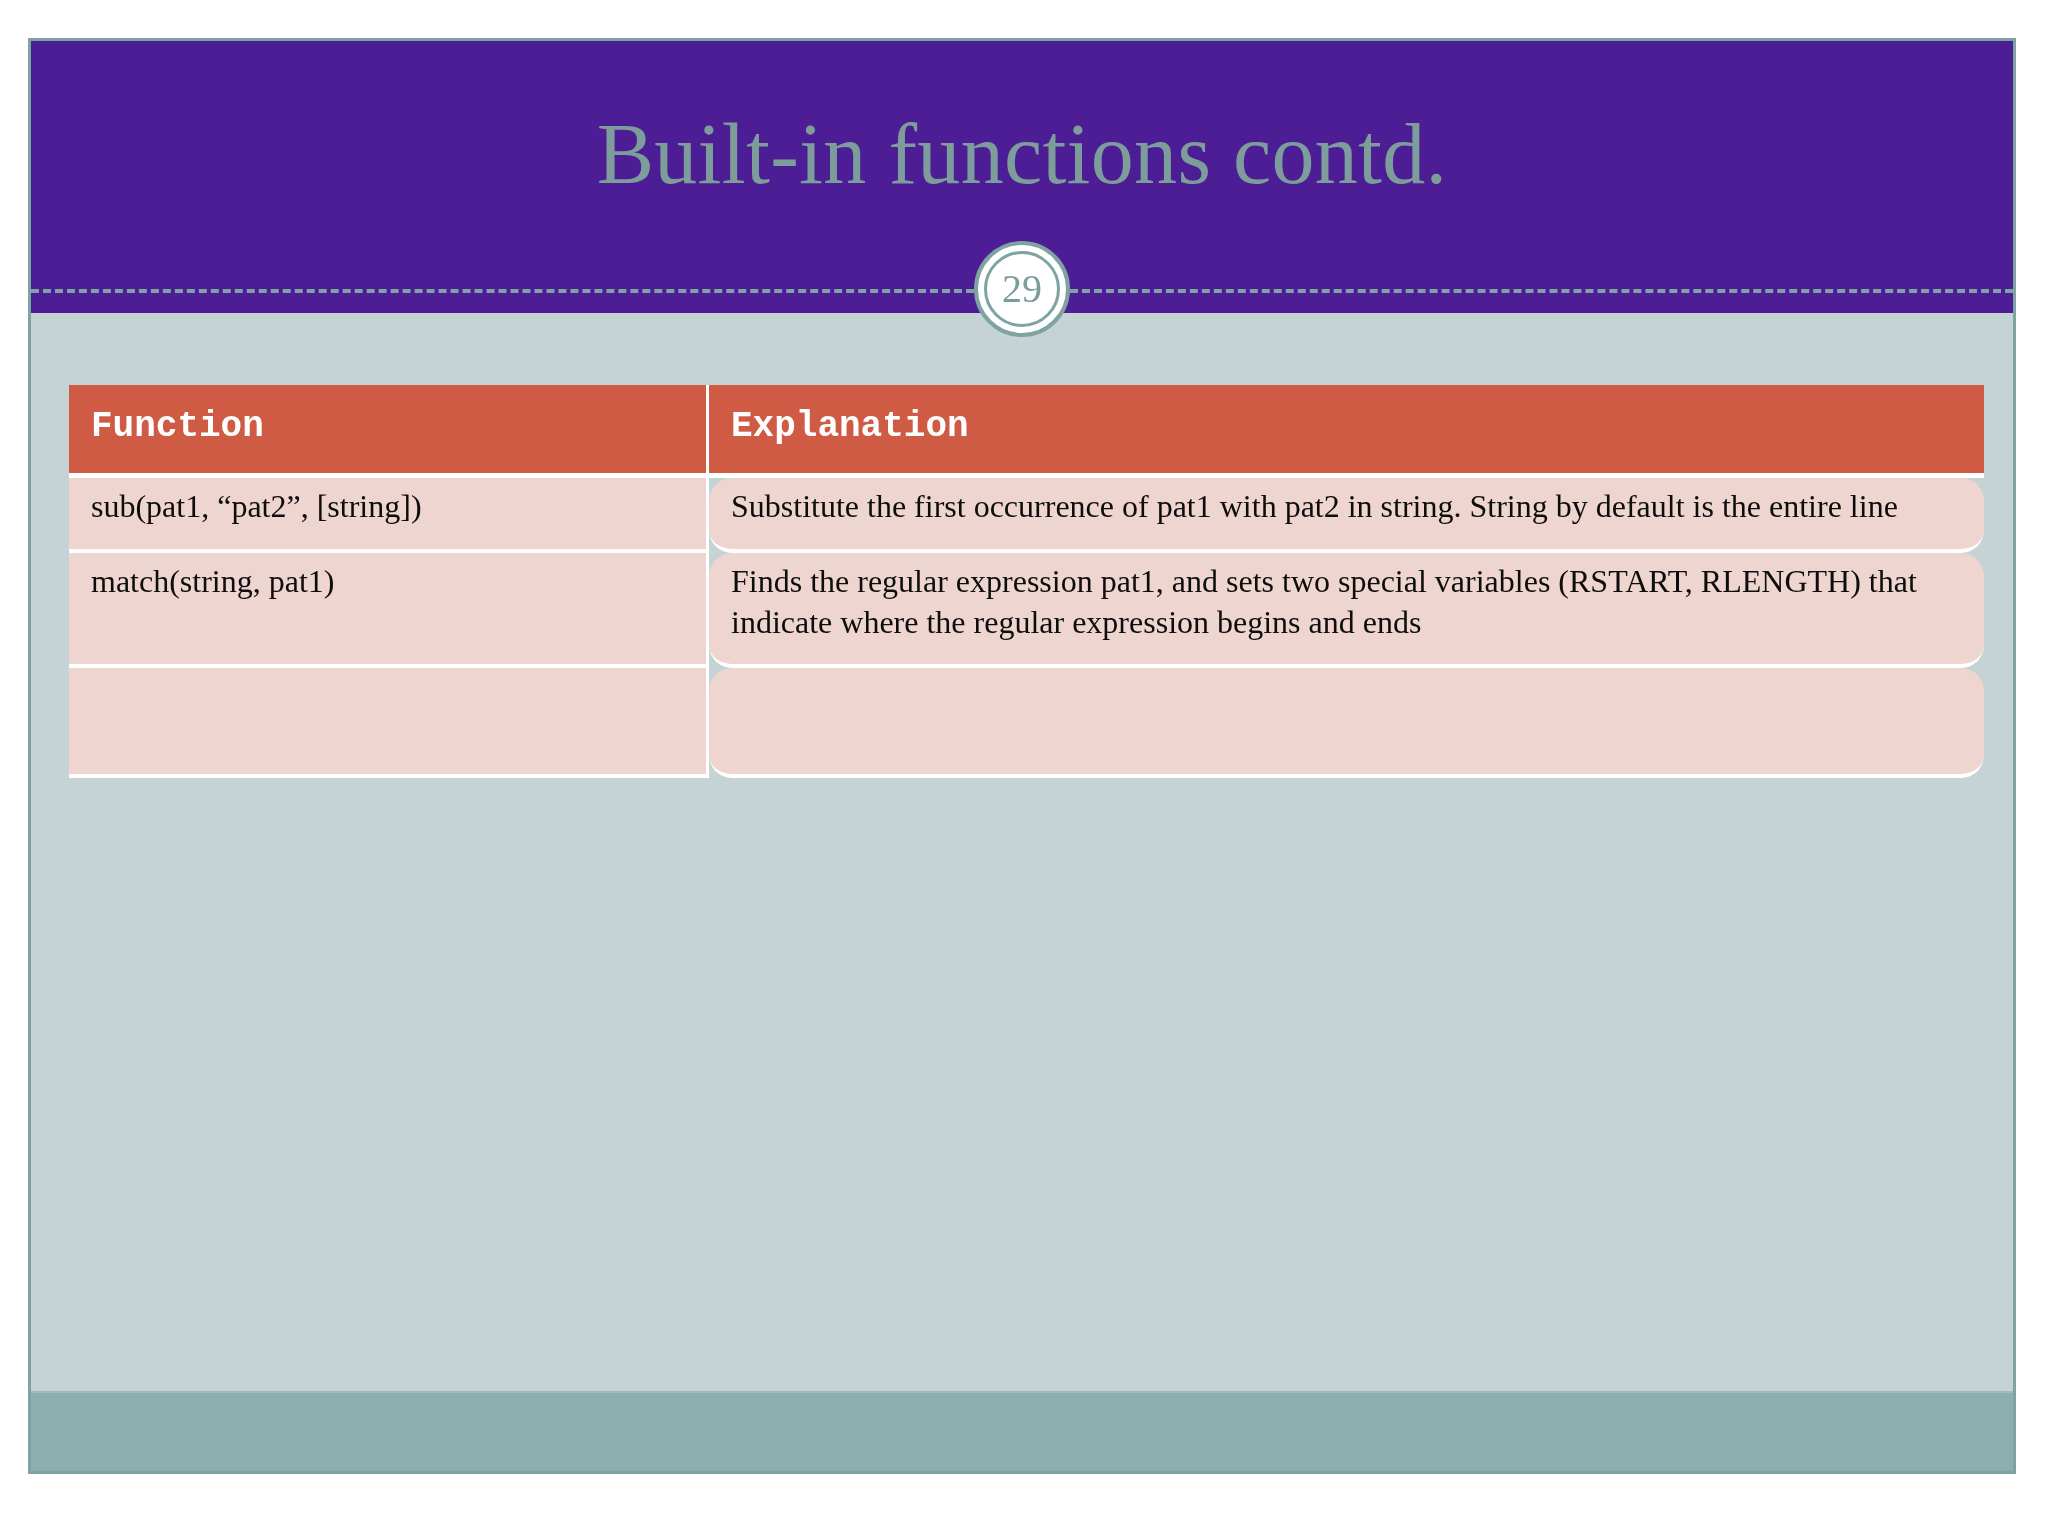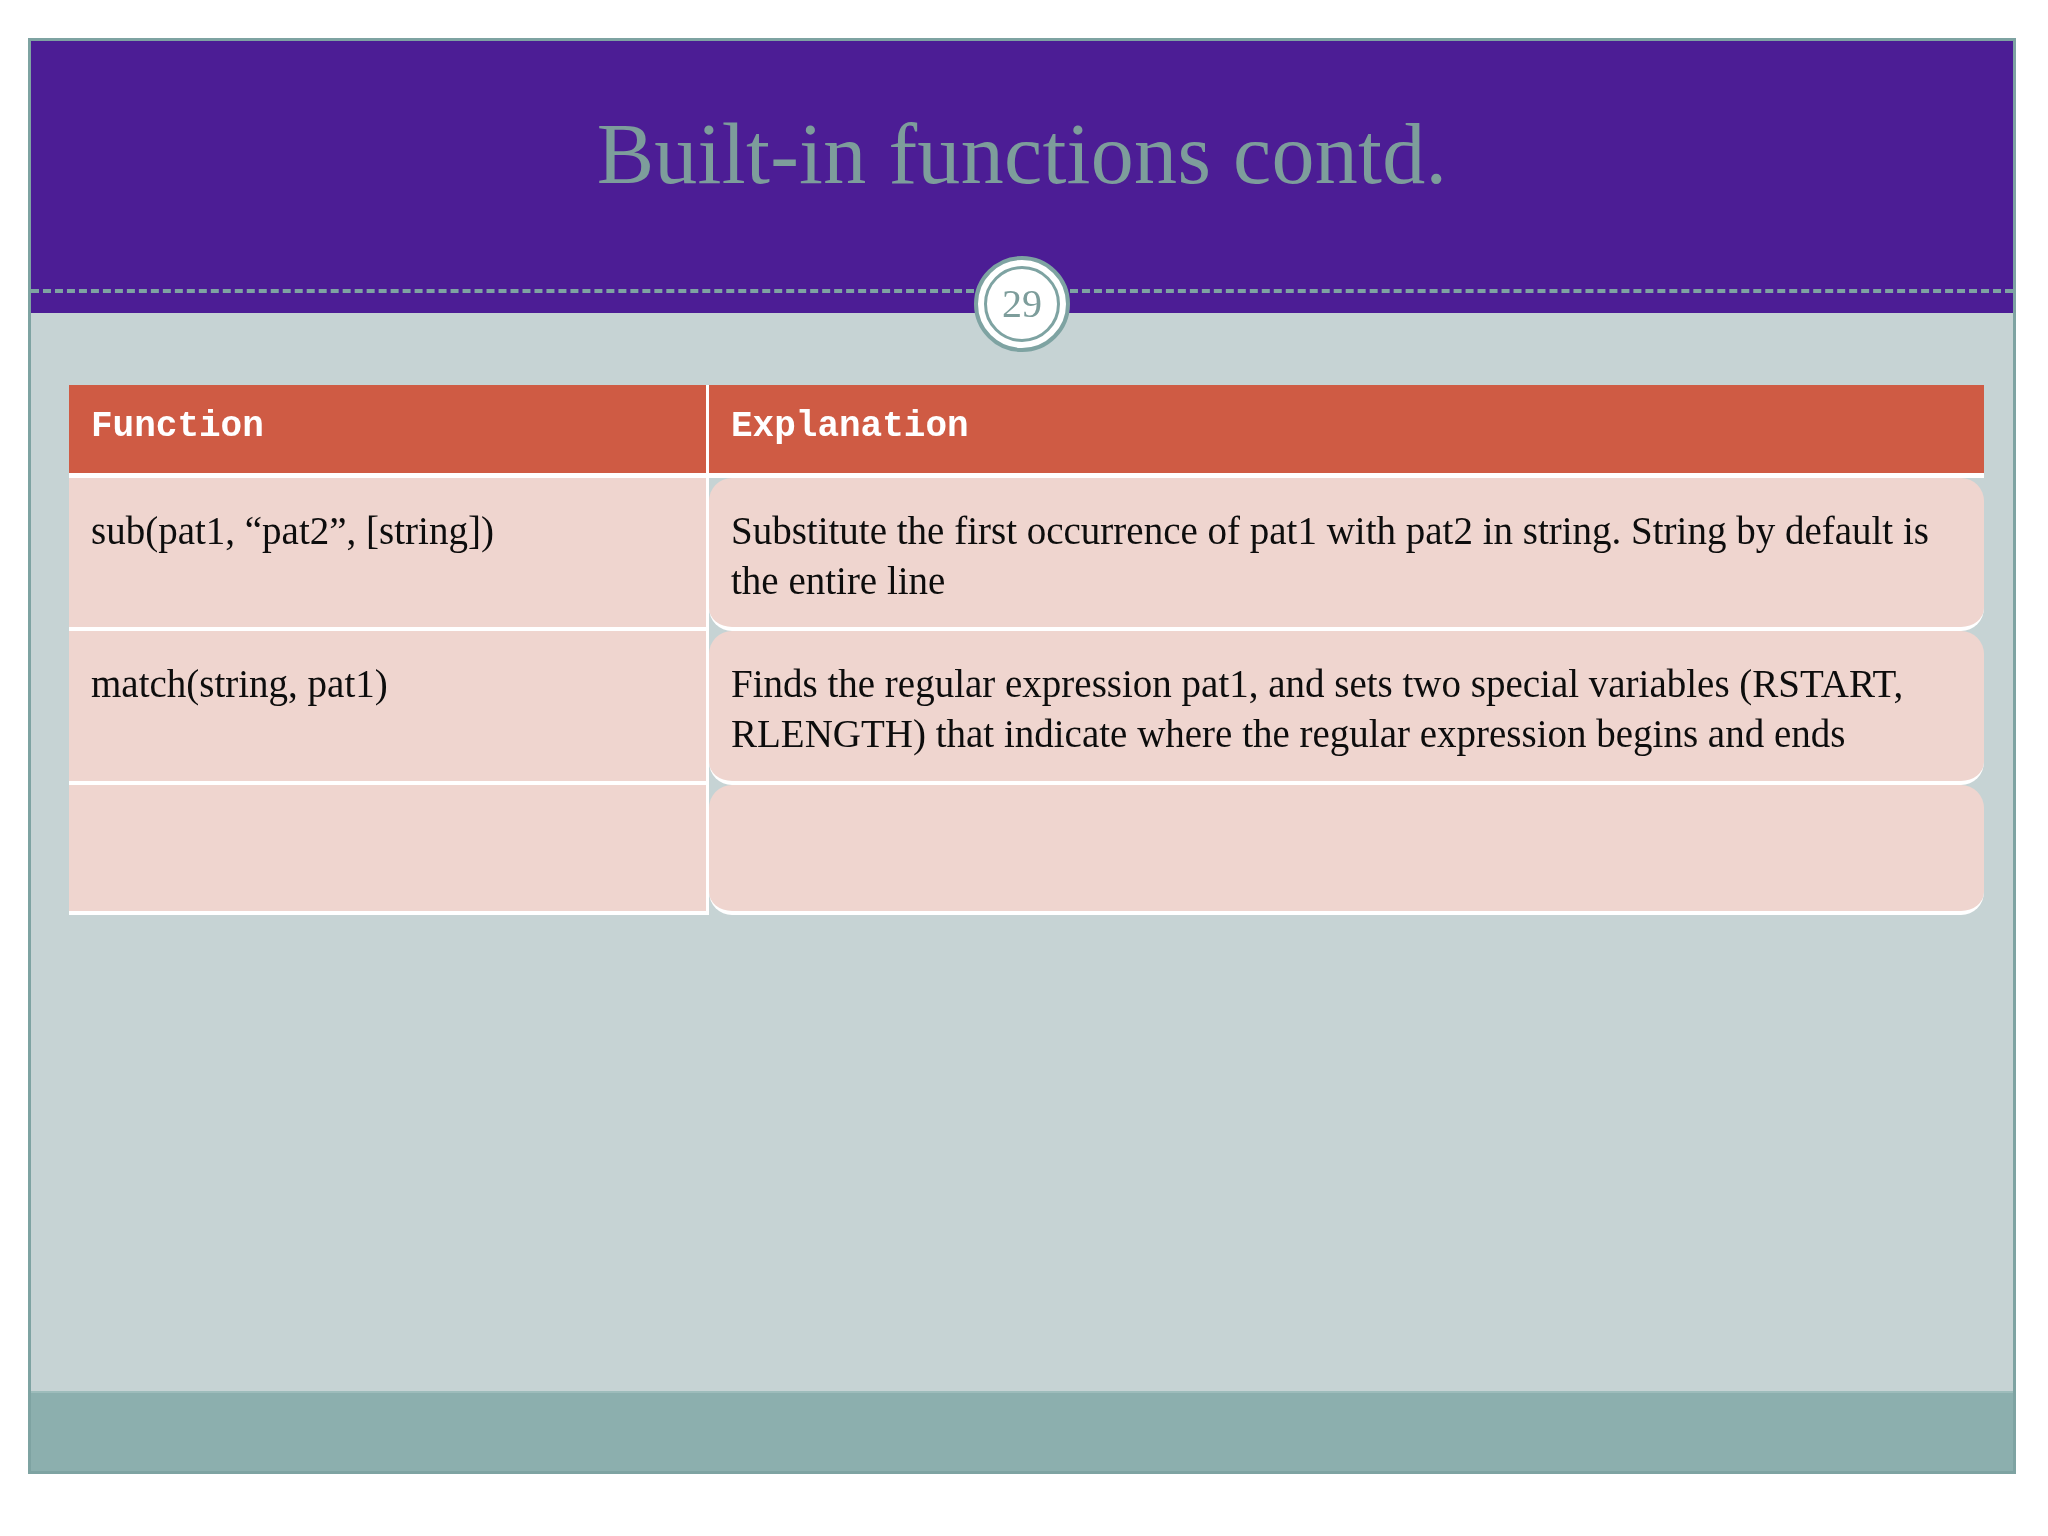--- a/index.html
+++ b/index.html
@@ -63,21 +63,21 @@
     top: 0;
     height: 0;
     border-top: 4px dashed #7ea3a2;
   }
   .divider-line.left  { left: 0px;  width: 955px; }
   .divider-line.right { right: 0px; width: 955px; }
 
   .page-badge {
     position: absolute;
     left: 50%;
-    top: 215px;
+    top: 200px;
     transform: translateX(-50%);
     width: 88px;
     height: 88px;
     border-radius: 50%;
     border: 4px solid #7ea3a2;
     background: #ffffff;
     display: flex;
     align-items: center;
     justify-content: center;
     z-index: 6;
@@ -141,24 +141,24 @@
     padding: 22px 22px 26px 22px;
     border-right: 3px solid #ffffff;
     border-bottom: 5px solid #ffffff;
     vertical-align: middle;
     line-height: 1.1;
     font-family: Liberation Mono, monospace;
   }
   .fn-table th:last-child { border-right: none; }
 
   .fn-table td {
-    font-size: 39px;
+    font-size: 32px;
     line-height: 1.28;
     color: #0d0d0d;
-    padding: 28px 22px 22px 22px;
+    padding: 8px 22px 22px 22px;
     vertical-align: top;
     border-right: 3px solid #ffffff;
     border-bottom: 4px solid #ffffff;
   }
   .fn-table td:last-child { border-right: none; border-radius: 23px; }
 
   .fn-table tr.odd  td { background: #efd5cf; }
   .fn-table tr.even td { background: #f9ecea; }
 
   .fn-table tr.empty td { height: 76px; }

